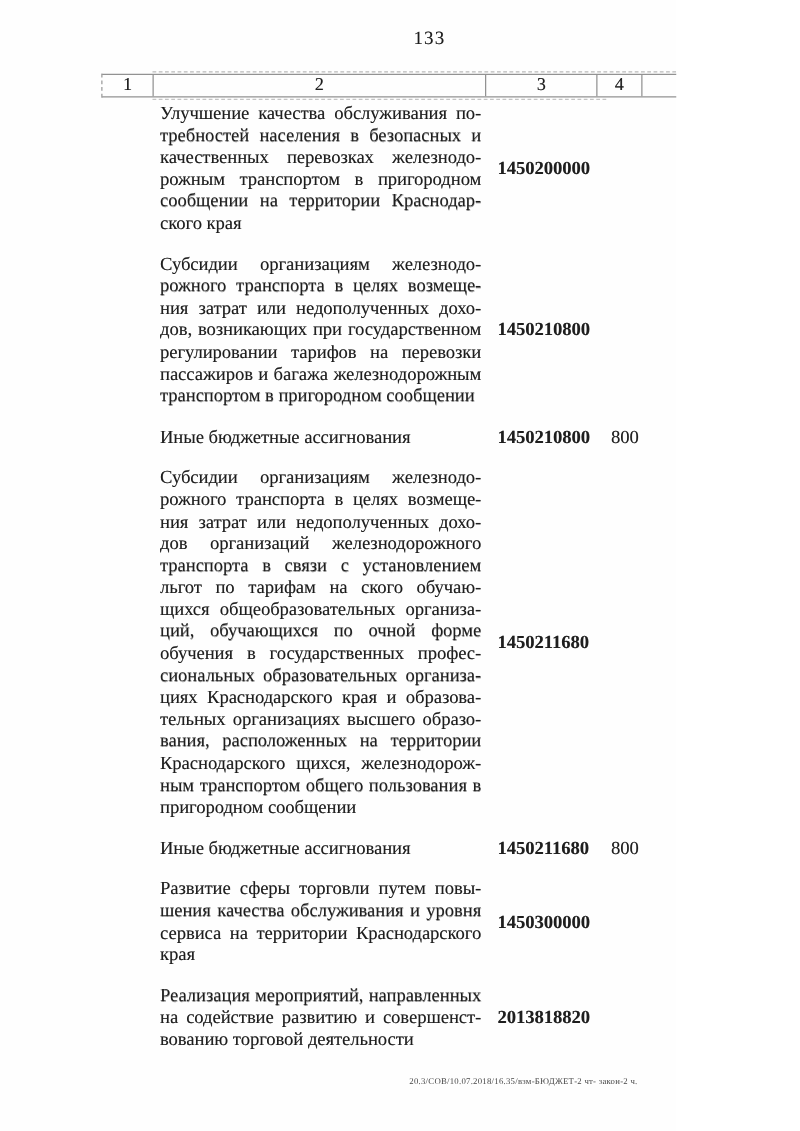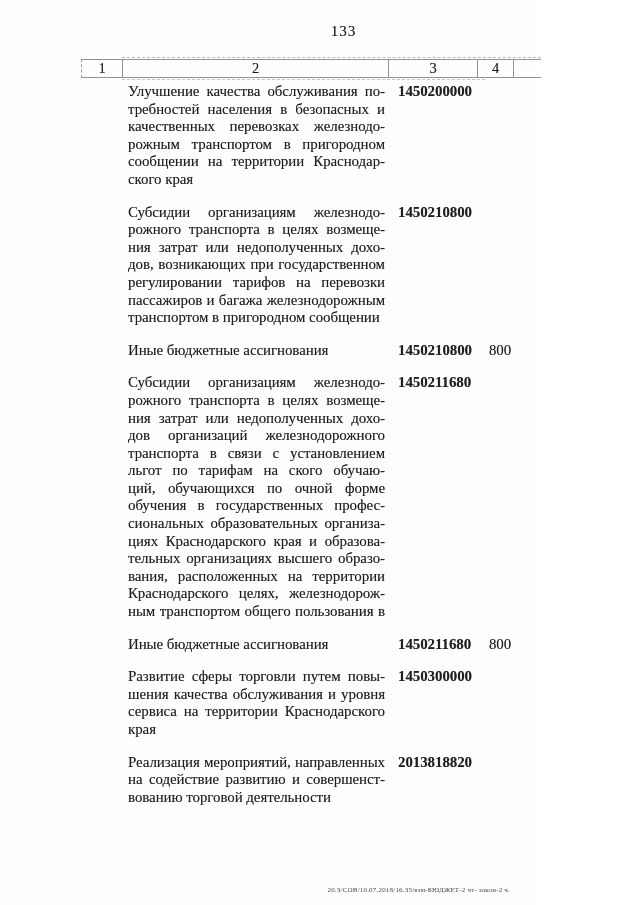--- a/index.html
+++ b/index.html
@@ -37,38 +37,38 @@
   .th {
     box-sizing:border-box; flex:none;
     font-size:14.5px; line-height:17px; text-align:center;
     border-right:1px solid #929292;
   }
   .th:last-child { border-right:none; }
   .w1 { width:41px; } .w2 { width:266px; } .w3 { width:89px; }
   .w4 { width:36px; } .w5 { width:92px; }
 
   .tbody { margin-top:5px; }
-  .row { display:flex; align-items:flex-start; margin-bottom:15px; }
+  .row { display:flex; align-items:center; margin-bottom:15px; }
   .row:last-child { margin-bottom:0; }
   .c1 { flex:none; width:41px; }
   .c2 { flex:none; box-sizing:border-box; width:266px; padding-left:6px; padding-right:3px; }
   .c3 { flex:none; box-sizing:border-box; width:89px; padding-left:10px;
         font-size:14.8px; line-height:17.6px;font-weight:bold; }
   .c4 { flex:none; box-sizing:border-box; width:36px; text-align:center; padding-left:10px;
         font-size:14.8px; line-height:17.6px; }
   .c5 { flex:none; box-sizing:border-box; width:92px; text-align:right; padding-right:2px;
         font-size:11px; line-height:17.6px; }
   .ln {
     font-size:14.8px; line-height:17.6px;
     text-align:justify; text-align-last:justify;
   }
   .ln-last { text-align-last:left; }
 
   .footer {
-    position:absolute; top:886px; right:31px;
+    position:absolute; top:861px; right:31px;
     font-size:7px; color:#474747; letter-spacing:0.2px;
     text-shadow:none;
   }
 </style>
 </head>
 <body>
 
 <div class="page">
 
   <div class="page-number">133</div>
@@ -127,28 +127,30 @@
 
   <div class="row">
     <div class="c1"></div>
     <div class="c2">
             <div class="ln">Субсидии организациям железнодо-</div>
             <div class="ln">рожного транспорта в целях возмеще-</div>
             <div class="ln">ния затрат или недополученных дохо-</div>
             <div class="ln">дов организаций железнодорожного</div>
             <div class="ln">транспорта в связи с установлением</div>
             <div class="ln">льгот по тарифам на ского обучаю-</div>
+            <div class="ln">щихся общеобразовательных организа-</div>
             <div class="ln">ций, обучающихся по очной форме</div>
             <div class="ln">обучения в государственных профес-</div>
             <div class="ln">сиональных образовательных организа-</div>
             <div class="ln">циях Краснодарского края и образова-</div>
             <div class="ln">тельных организациях высшего образо-</div>
             <div class="ln">вания, расположенных на территории</div>
-            <div class="ln">Краснодарского целях, железнодорож-</div>
+            <div class="ln">Краснодарского щихся, железнодорож-</div>
             <div class="ln">ным транспортом общего пользования в</div>
+            <div class="ln ln-last">пригородном сообщении</div>
           </div>
     <div class="c3">1450211680</div>
     <div class="c4"></div>
     <div class="c5">50800,0</div>
   </div>
 
   <div class="row">
     <div class="c1"></div>
     <div class="c2">
             <div class="ln ln-last">Иные бюджетные ассигнования</div>

